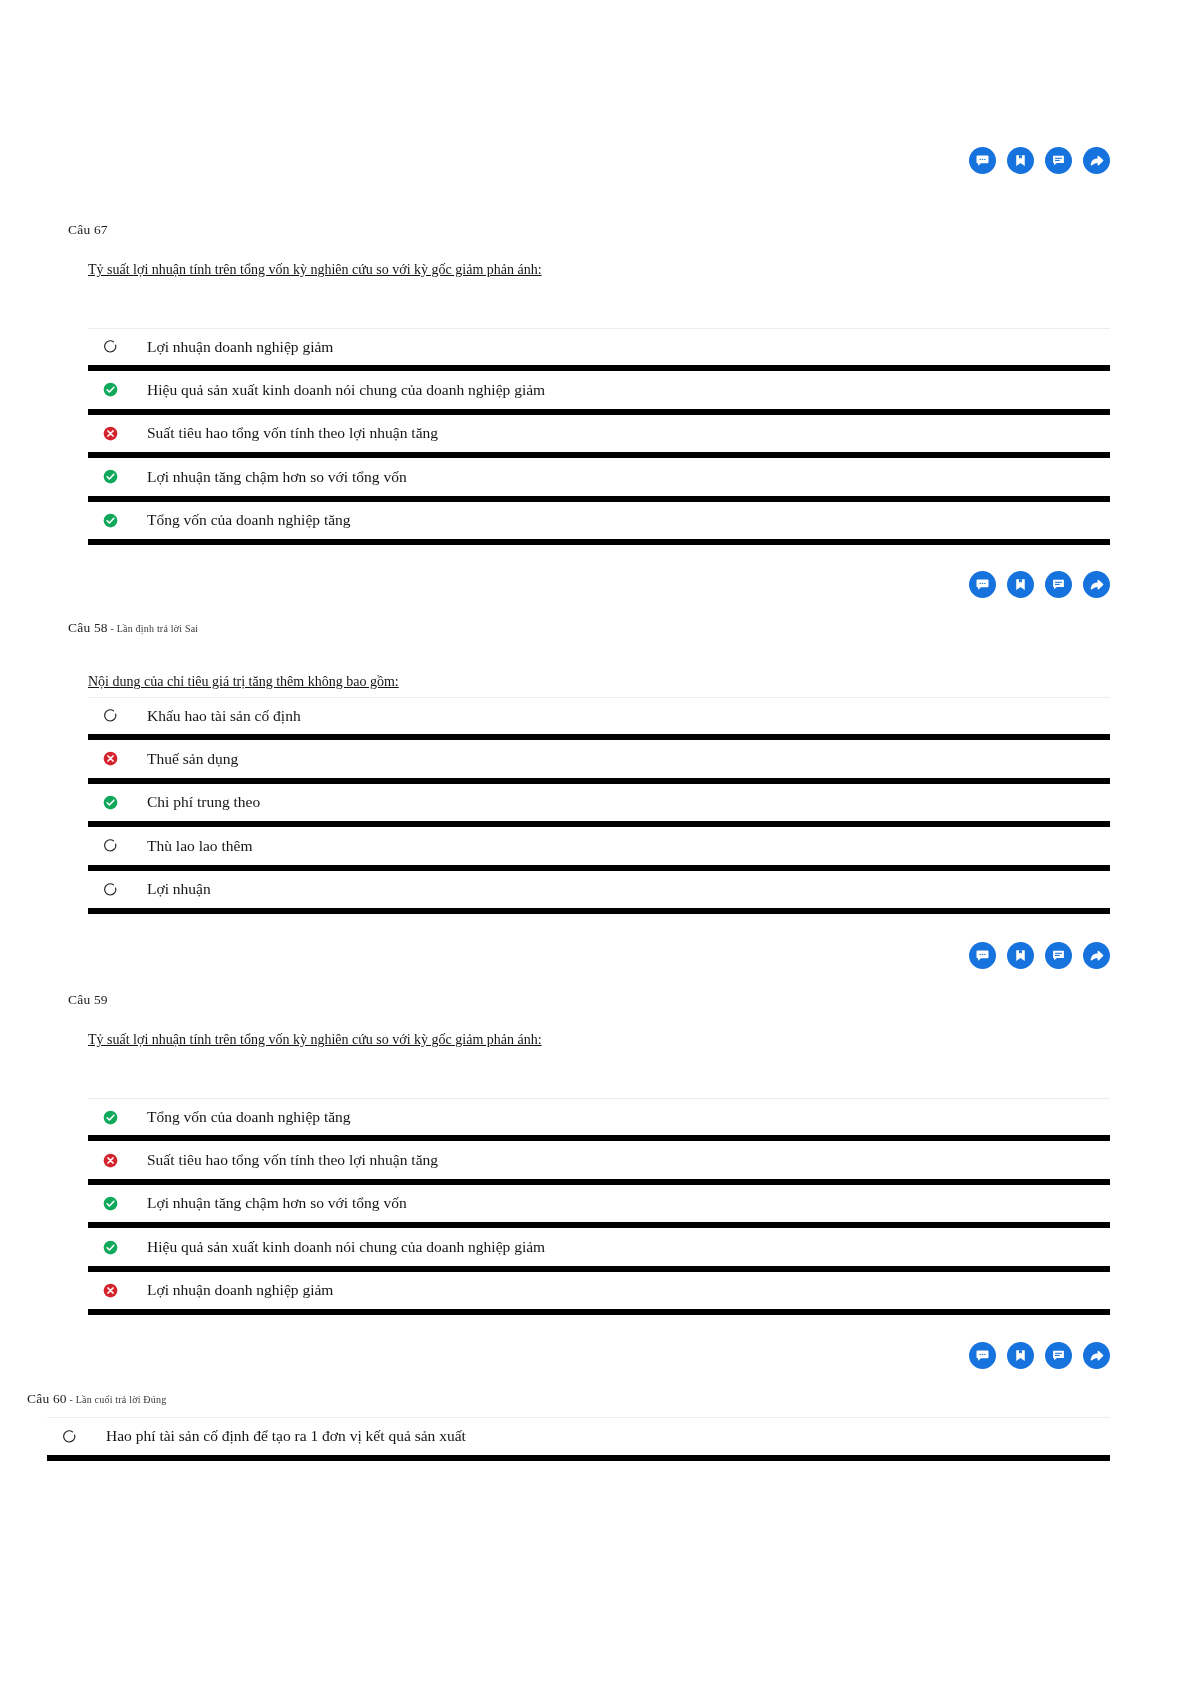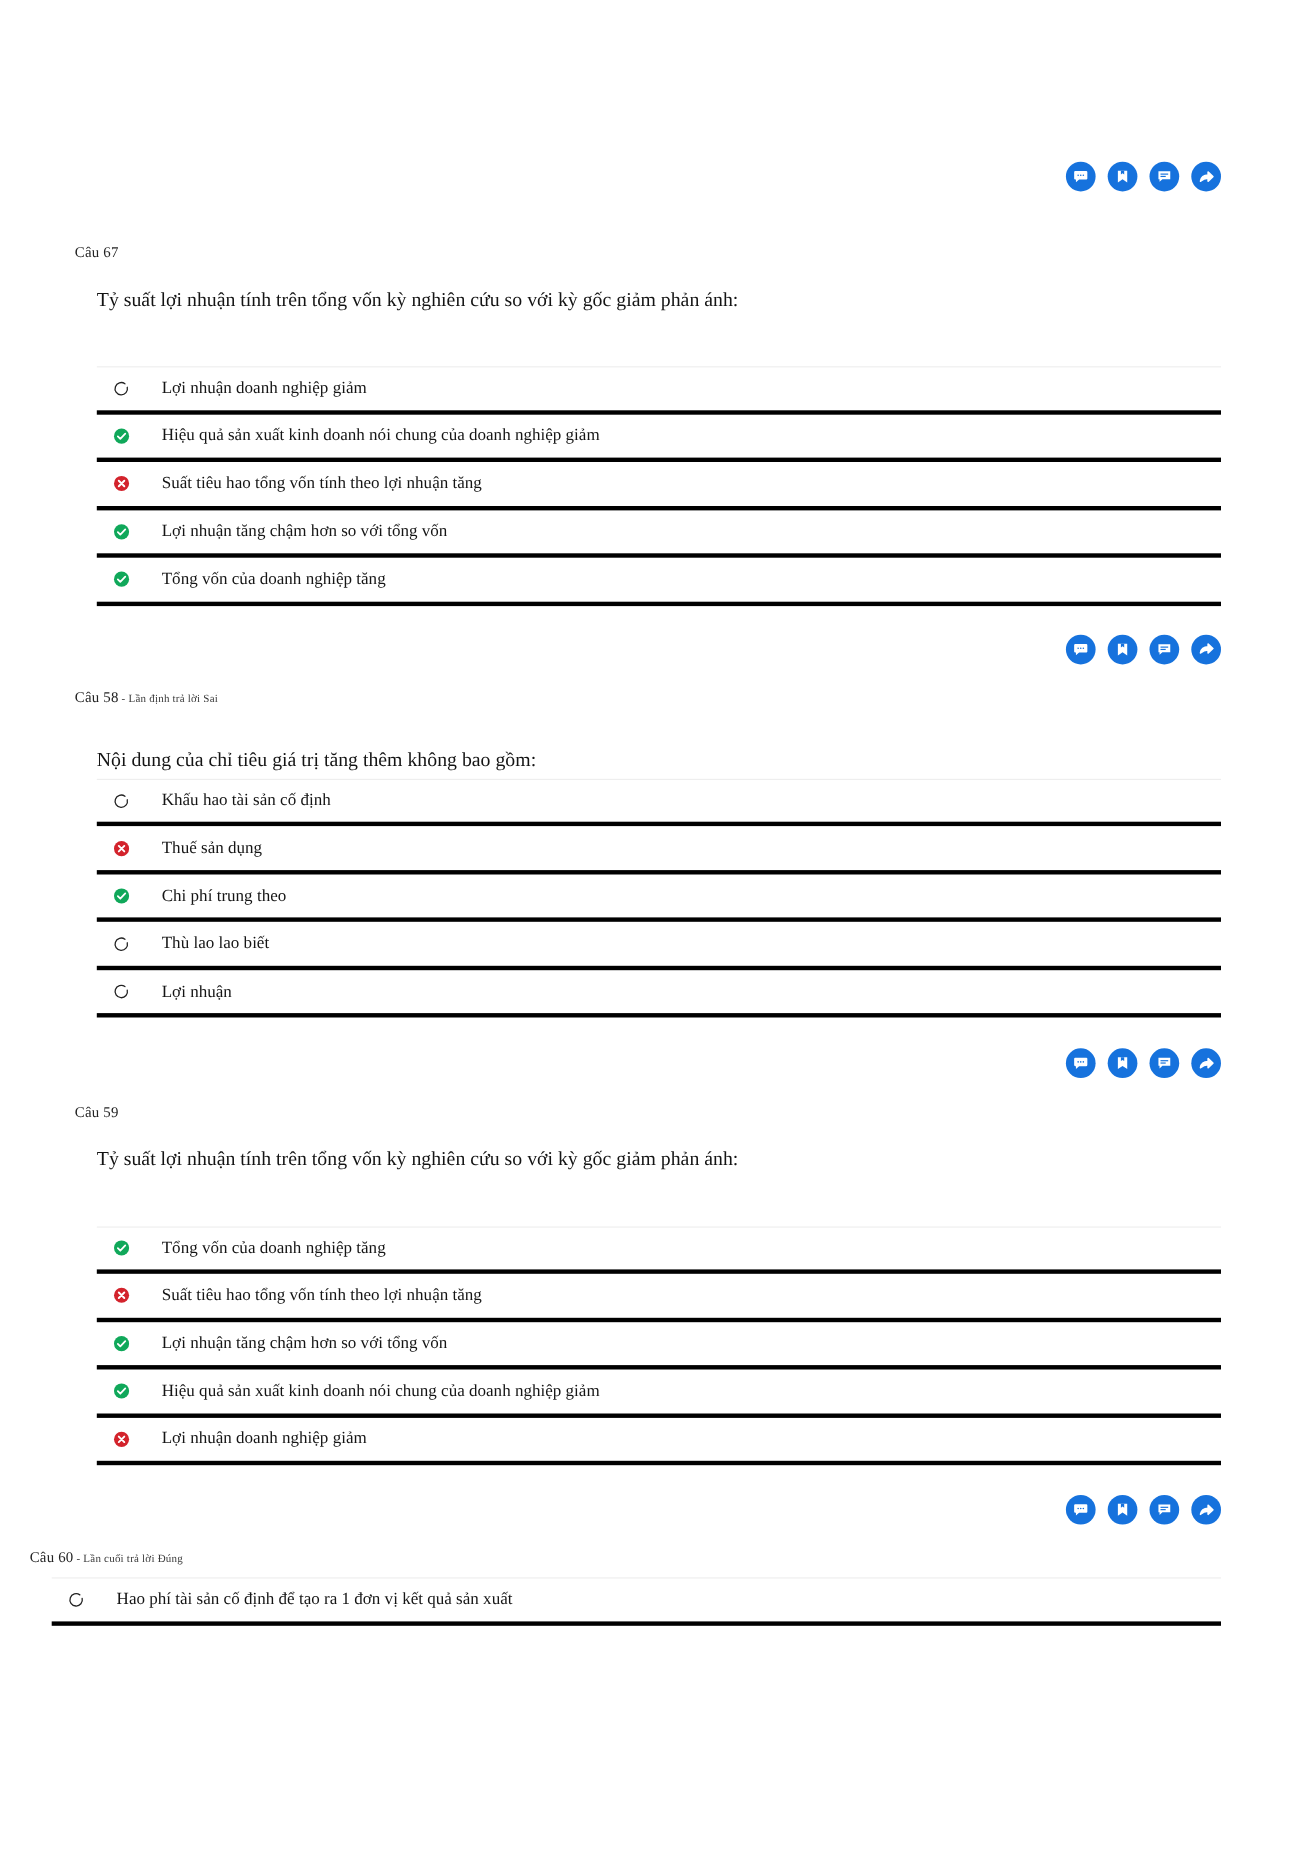--- a/index.html
+++ b/index.html
@@ -54,36 +54,37 @@
     font-size: 13.5px;
     color: #232323;
     letter-spacing: .2px;
     white-space: nowrap;
   }
   .q-header .q-note {
     font-size: 10px;
     color: #3a3a3a;
   }
   .q-text {
-    font-size: 18px;
+    font-size: 14px;
     color: #141414;
     padding-left: 20px;
     line-height: 1.4;
+    text-decoration: underline;
   }
 
   .options {
     padding-left: 20px;
     box-sizing: border-box;
   }
   .option-row {
     display: flex;
     align-items: center;
     gap: 18px;
     height: 43.5px;
-    border-bottom: 4px solid #000000;
+    border-bottom: 6px solid #000000;
     box-sizing: border-box;
     padding-left: 15px;
     cursor: pointer;
   }
   .option-row:first-child { border-top: 1px solid #ededed; }
   .option-label {
     font-size: 15.5px;
     color: #151515;
     line-height: 1.3;
     padding-left: 11px;
@@ -220,21 +221,21 @@
             <svg class="opt-icon" viewBox="0 0 24 24" aria-hidden="true">
       <circle cx="12" cy="12" r="11" fill="#10a85a"></circle>
       <path fill="none" stroke="#ffffff" stroke-width="2.6" stroke-linecap="round" stroke-linejoin="round" d="M6.6 12.4l3.6 3.6 7.2-7.6"></path>
     </svg>
             <div class="option-label">Chi phí trung theo</div>
           </div>
           <div class="option-row">
             <svg class="opt-icon" viewBox="0 0 24 24" aria-hidden="true">
     <path fill="none" stroke="#222222" stroke-width="1.9" stroke-linecap="round" d="M16.9 4.6a9 9 0 1 0 3.4 5.1"></path>
   </svg>
-            <div class="option-label">Thù lao lao biết</div>
+            <div class="option-label">Thù lao lao thêm</div>
           </div>
           <div class="option-row">
             <svg class="opt-icon" viewBox="0 0 24 24" aria-hidden="true">
     <path fill="none" stroke="#222222" stroke-width="1.9" stroke-linecap="round" d="M16.9 4.6a9 9 0 1 0 3.4 5.1"></path>
   </svg>
             <div class="option-label">Lợi nhuận</div>
           </div>
         </div>
       </div>
       <div class="action-bar" style="margin-top: 28px;">

